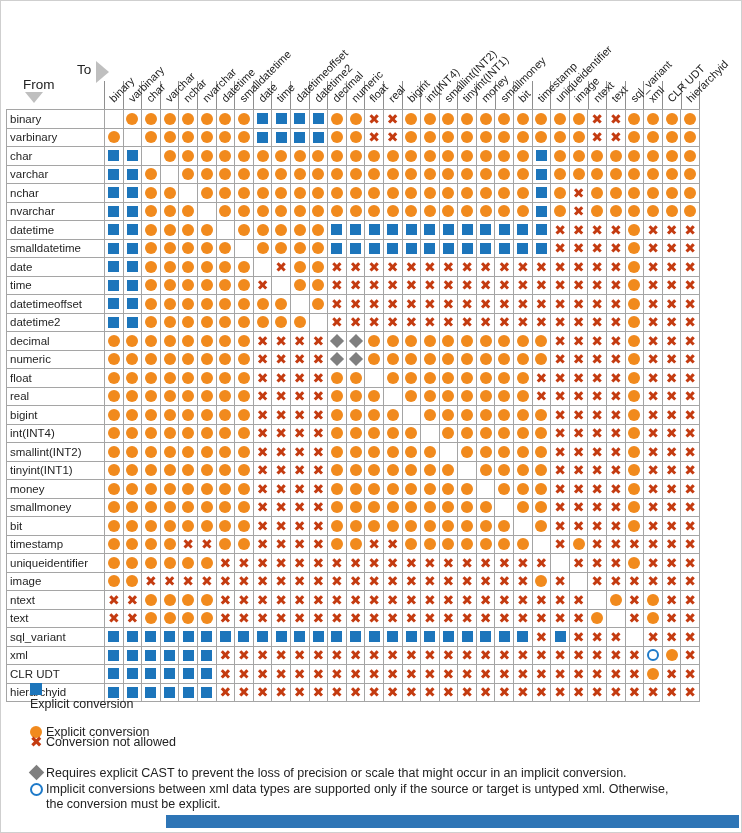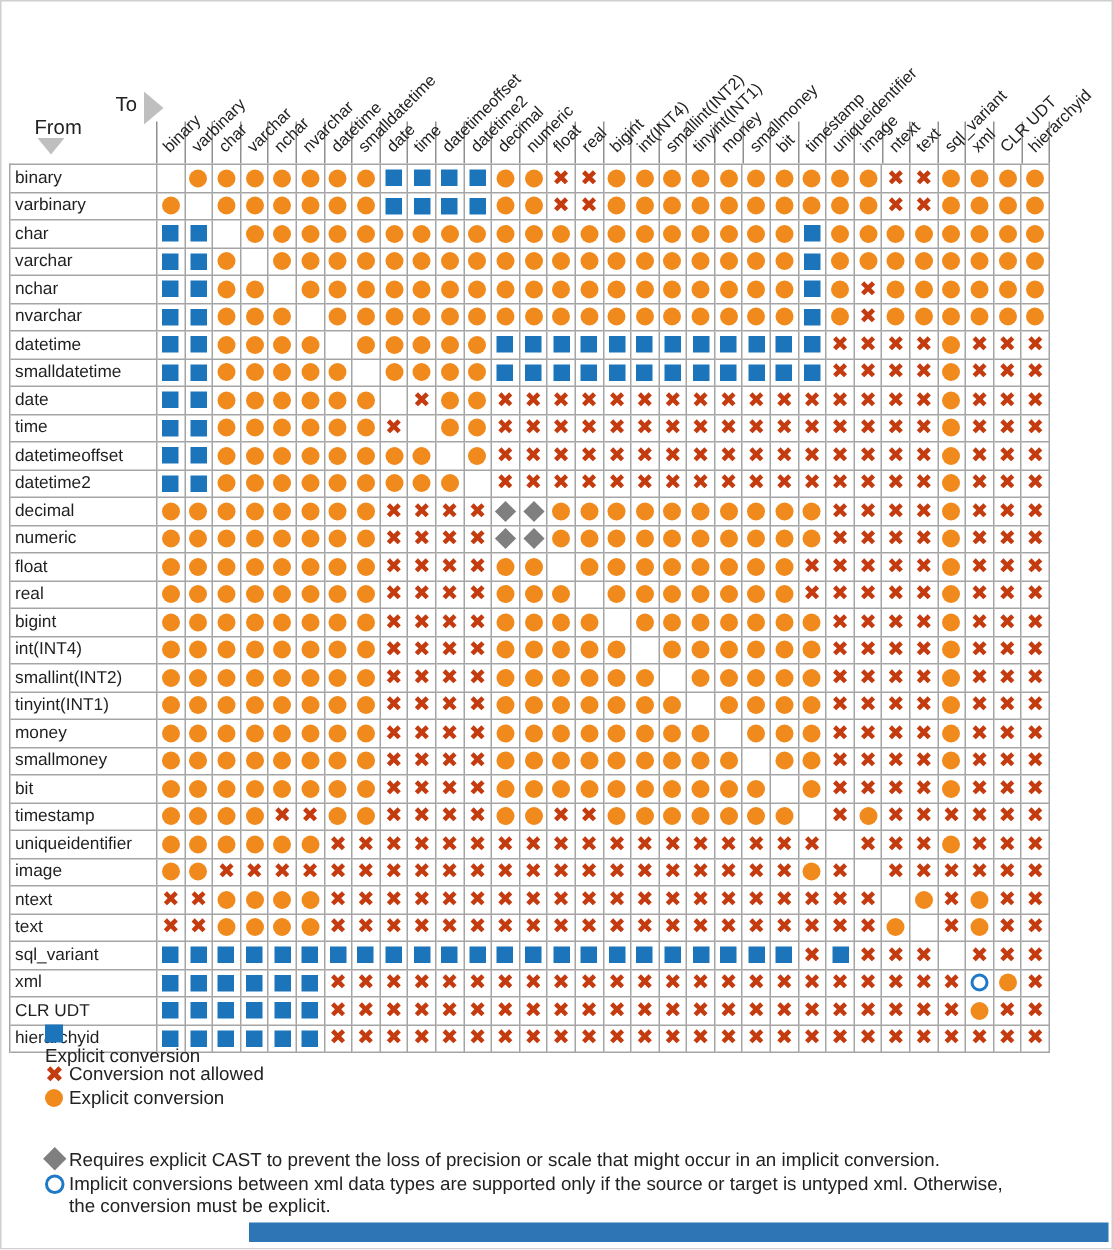--- a/index.html
+++ b/index.html
@@ -3180,21 +3180,21 @@
           <span class="lE"></span>
         </span>
         <span class="legtext">Explicit conversion</span>
       </div>
       <div class="legrow" style="top: 723.5px;">
         <span class="legicon">
           <span class="lI"></span>
         </span>
         <span class="legtext">Explicit conversion</span>
       </div>
-      <div class="legrow" style="top: 708px;">
+      <div class="legrow" style="top: 734px;">
         <span class="legicon">
           <span class="lX"></span>
         </span>
         <span class="legtext">Conversion not allowed</span>
       </div>
       <div class="legrow" style="top: 764.5px;">
         <span class="legicon">
           <span class="lD"></span>
         </span>
         <span class="legtext">Requires explicit CAST to prevent the loss of precision or scale that might occur in an implicit conversion.</span>

